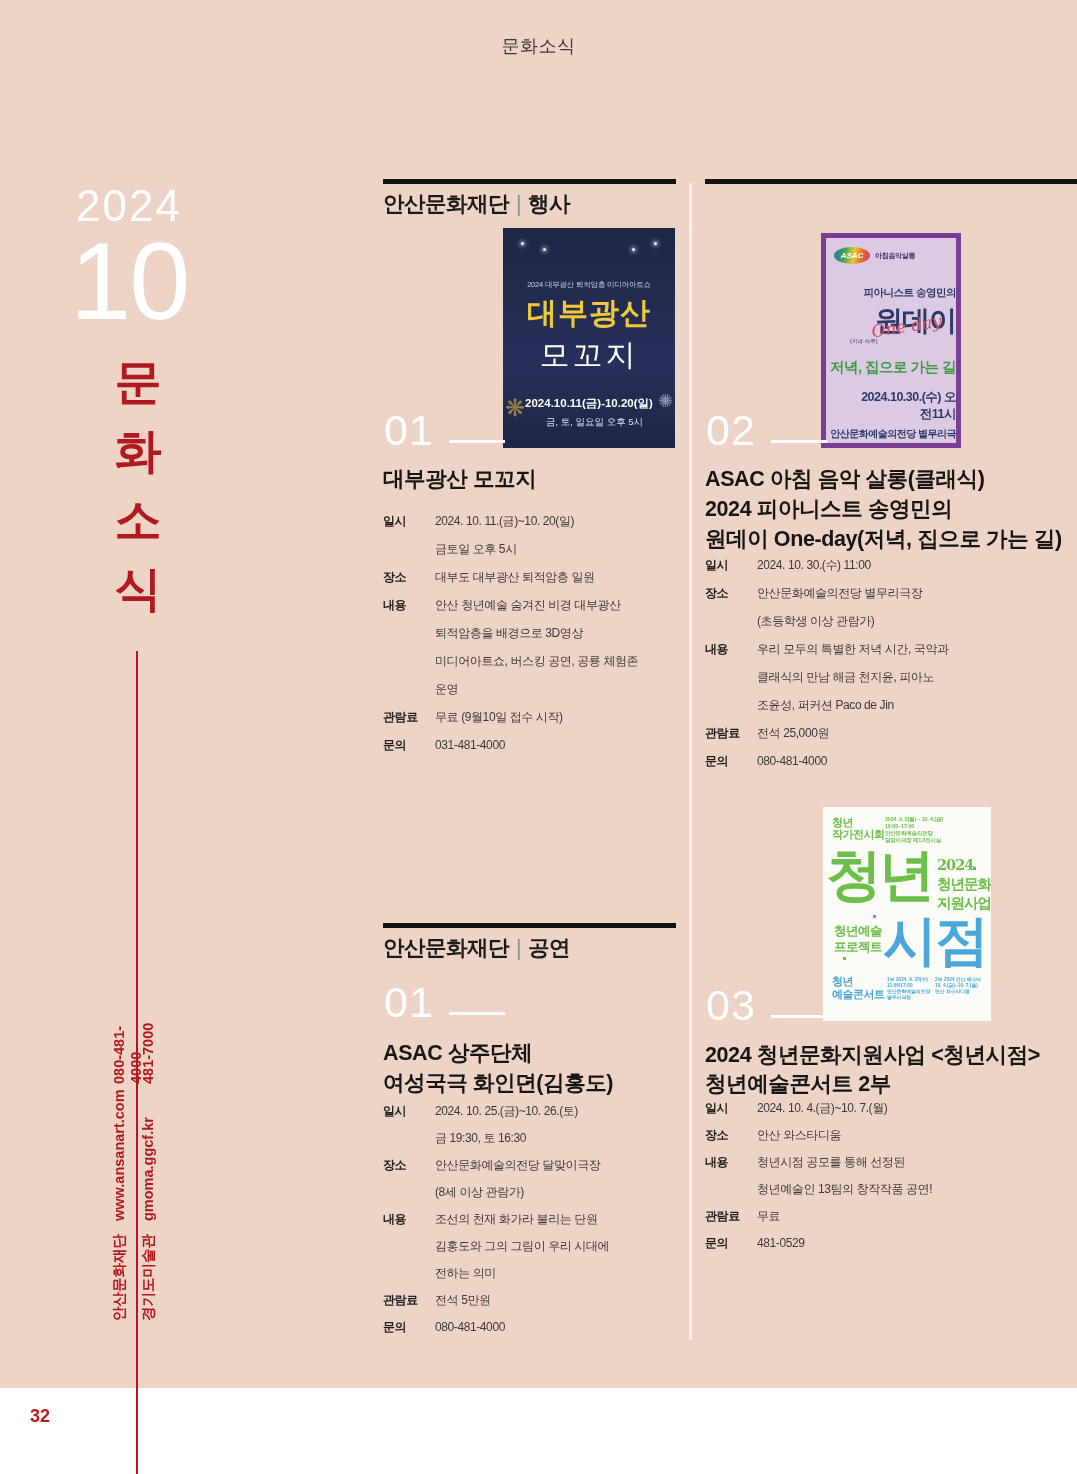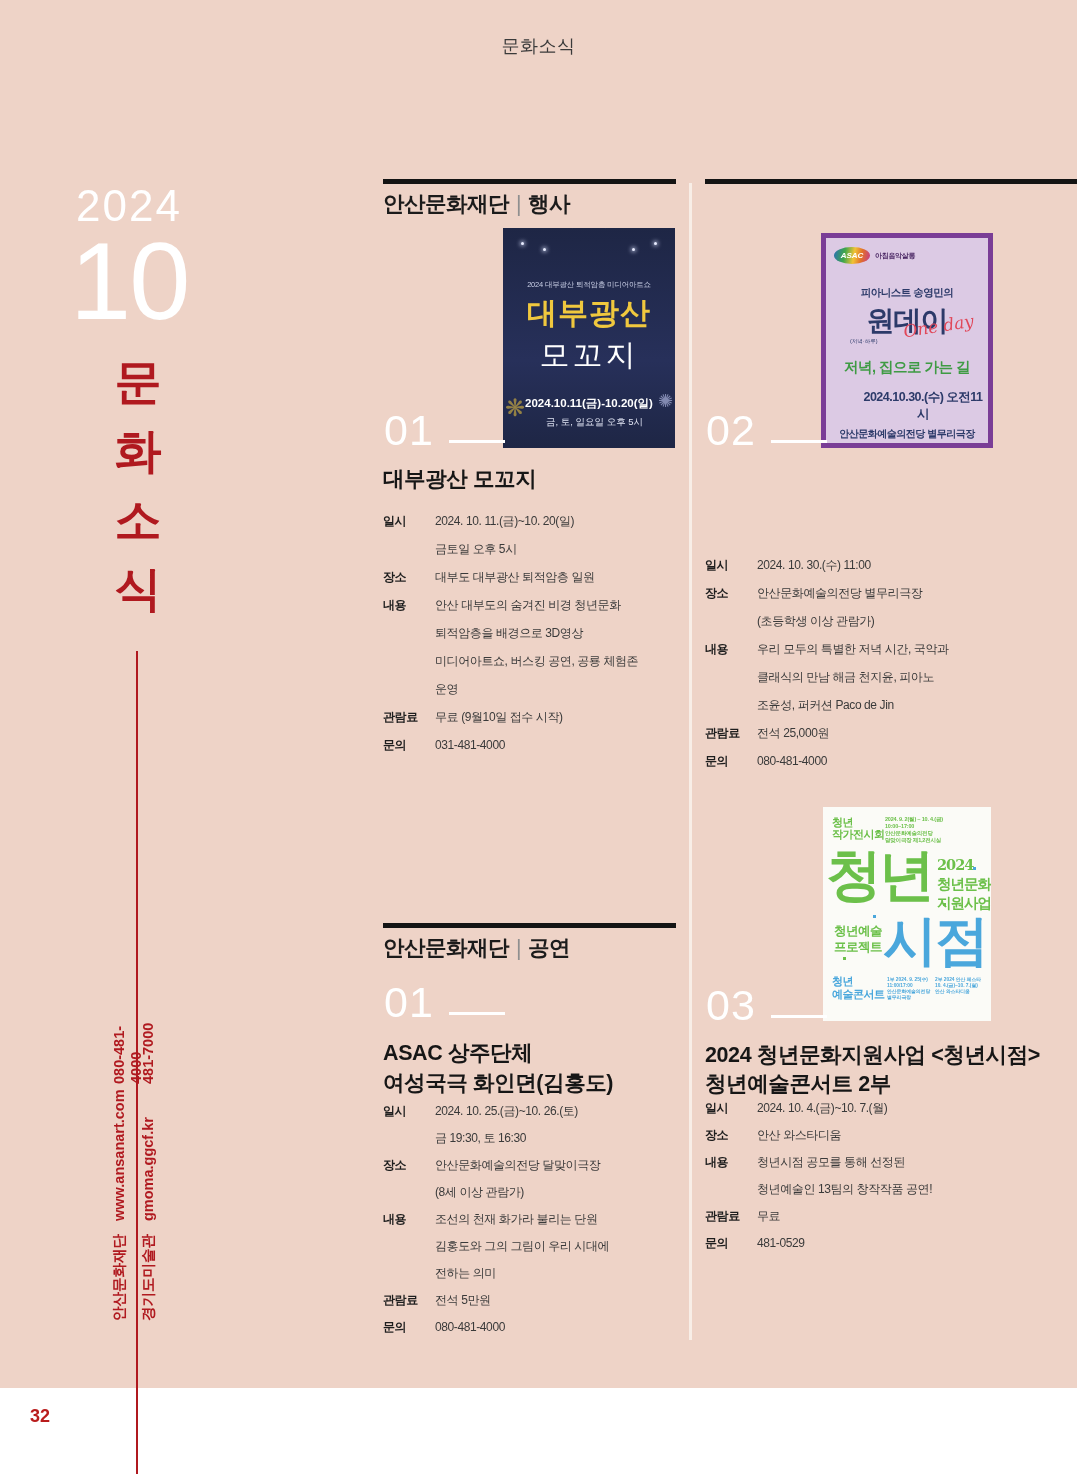--- a/index.html
+++ b/index.html
@@ -47,22 +47,22 @@
   .p1-sub{margin-top:52px;font-size:7.5px;color:#c9cfe6;letter-spacing:-.2px;}
   .p1-t1{margin-top:8px;font-size:30px;font-weight:bold;color:#f0c83e;letter-spacing:1px;line-height:1;}
   .p1-t2{margin-top:12px;font-size:30px;font-weight:normal;color:#fff;letter-spacing:3px;line-height:1;}
   .p1-date{margin-top:26px;font-size:11.5px;font-weight:bold;color:#fff;}
   .p1-time{margin-top:5px;font-size:9.5px;color:#dfe3f2;padding-left:11px;}
   .string{position:absolute;border-top:1px dotted rgba(190,200,255,.55);border-radius:50%;height:30px;}
   .dot{position:absolute;width:3px;height:3px;border-radius:50%;background:#e8ecff;box-shadow:0 0 4px 1px rgba(220,228,255,.8);}
   .fw{position:absolute;font-size:24px;line-height:1;opacity:.55;}
 
   
-  .poster2{position:absolute;left:821px;top:233px;width:172px;height:215px;box-sizing:border-box;
-           background:#dccae4;border:5px solid #7a3d96;overflow:hidden;text-align:center;}
+  .poster2{position:absolute;left:821px;top:233px;width:140px;height:215px;box-sizing:border-box;
+           background:#dccae4;border:5px solid #7a3d96;overflow:hidden;text-align:right;}
   .p2-logo-row{display:flex;align-items:center;gap:5px;margin:9px 0 0 8px;}
   .asac-oval{width:36px;height:17px;border-radius:50%;flex:none;display:flex;align-items:center;justify-content:center;
              background:linear-gradient(100deg,#2b6fb8,#3fa74a 30%,#f2c235 55%,#e2702a 75%,#c43a8a);
              color:#fff;font-size:8px;font-weight:bold;font-style:italic;}
   .p2-logo-label{font-size:7px;font-weight:bold;color:#4d2a66;letter-spacing:-.3px;}
   .p2-line1{margin-top:22px;font-size:10.5px;font-weight:bold;color:#2c3a69;letter-spacing:-.5px;}
   .p2-title-wrap{position:relative;margin-top:2px;height:40px;}
   .p2-title{font-size:28px;font-weight:bold;color:#2c3a69;letter-spacing:-1px;}
   .p2-title-en{position:absolute;right:14px;top:14px;font-size:17px;color:#e0485a;font-style:italic;
                font-family:"DejaVu Serif","Liberation Serif",serif;transform:rotate(-9deg);}
@@ -178,21 +178,21 @@
       </div>
       <div class="drow">
         <div class="dlabel">장소</div>
         <div class="dval">
           <div>대부도 대부광산 퇴적암층 일원</div>
         </div>
       </div>
       <div class="drow">
         <div class="dlabel">내용</div>
         <div class="dval">
-          <div>안산 대부도의 숨겨진 비경 청년문화</div>
+          <div>안산 청년예술 숨겨진 비경 대부광산</div>
           <div>퇴적암층을 배경으로 3D영상</div>
           <div>미디어아트쇼, 버스킹 공연, 공룡 체험존</div>
           <div>운영</div>
         </div>
       </div>
       <div class="drow">
         <div class="dlabel">관람료</div>
         <div class="dval">
           <div>무료 (9월10일 접수 시작)</div>
         </div>
@@ -202,20 +202,25 @@
         <div class="dval">
           <div>031-481-4000</div>
         </div>
       </div>
     </div>
 
   <div class="num" style="left:706px;top:413px;">
     <span class="n">02</span>
       <span class="u"></span>
   </div>
+  <div class="ev-title" style="left:705px;top:464px;">
+      <div>ASAC 아침 음악 살롱(클래식)</div>
+      <div>2024 피아니스트 송영민의</div>
+      <div>원데이 One-day(저녁, 집으로 가는 길)</div>
+    </div>
   <div class="details" style="left:705px;top:551px;">
       <div class="drow">
         <div class="dlabel">일시</div>
         <div class="dval">
           <div>2024. 10. 30.(수) 11:00</div>
         </div>
       </div>
       <div class="drow">
         <div class="dlabel">장소</div>
         <div class="dval">

